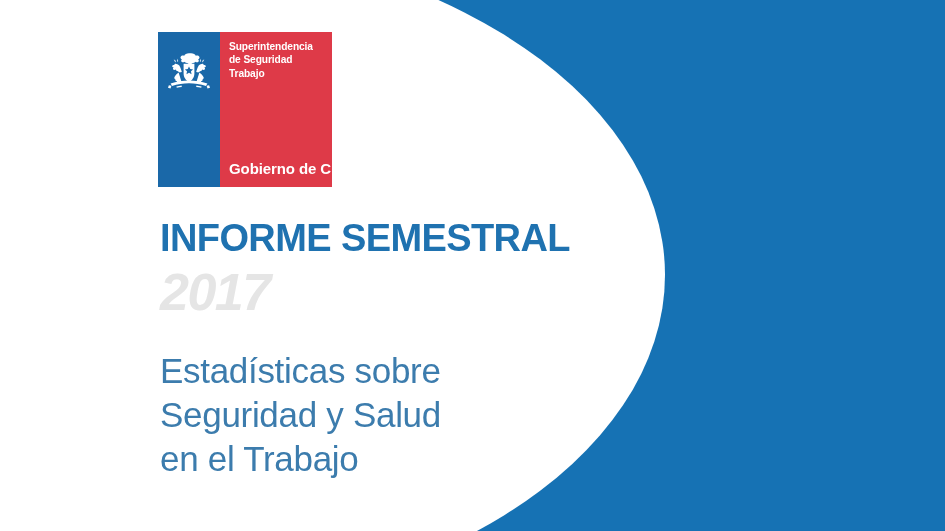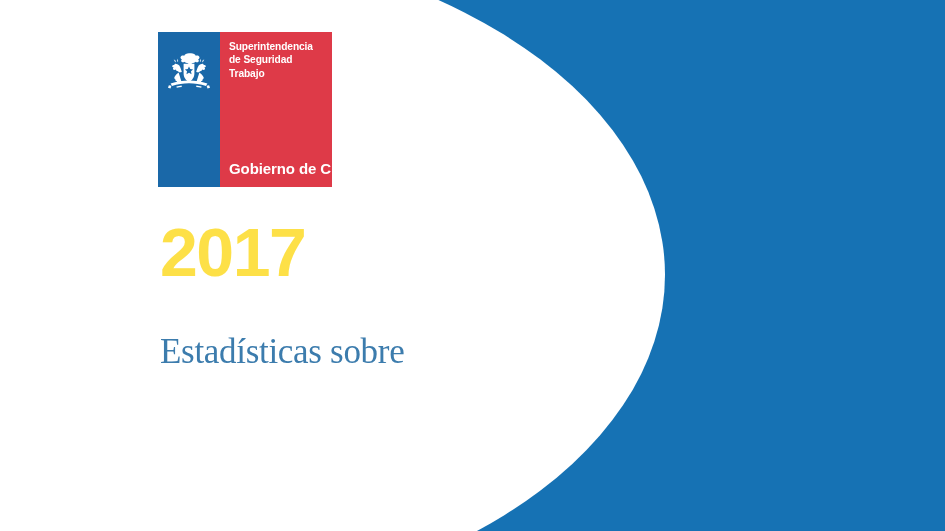--- a/index.html
+++ b/index.html
@@ -106,35 +106,35 @@
   }
   #report-title {
     color: #1f72b0;
     font-size: 38px;
     font-weight: bold;
     letter-spacing: -0.6px;
     line-height: 40px;
     white-space: nowrap;
   }
   #report-year {
-    color: #fde047;
-    font-size: 68px;
+    color: #e5e5e5;
+    font-size: 52px;
     font-weight: bold;
     letter-spacing: -1.5px;
     line-height: 80px;
     margin-top: -6px;
+    font-style: italic;
   }
   #subtitle {
-    margin-top: 38px;
+    margin-top: 17px;
     color: #3c7cad;
     font-size: 35px;
     font-weight: normal;
     line-height: 44px;
     letter-spacing: -0.3px;
-    font-family: Liberation Serif, serif;
   }
   #subtitle span { display: block; white-space: nowrap; }
 </style>
 </head>
 <body>
 
 <div id="cover">
 
   <div id="white-panel"></div>
 
@@ -177,20 +177,23 @@
           <span>Superintendencia</span>
           <span>de Seguridad</span>
           <span>Trabajo</span>
         </div>
         <div id="gov-name">Gobierno de Chile</div>
       </div>
 
     </div>
 
     <div id="title-block">
+      <div id="report-title">INFORME SEMESTRAL</div>
       <div id="report-year">2017</div>
       <div id="subtitle">
         <span>Estadísticas sobre</span>
+        <span>Seguridad y Salud</span>
+        <span>en el Trabajo</span>
       </div>
     </div>
 
   </div>
 </div>
 
 </body></html>

